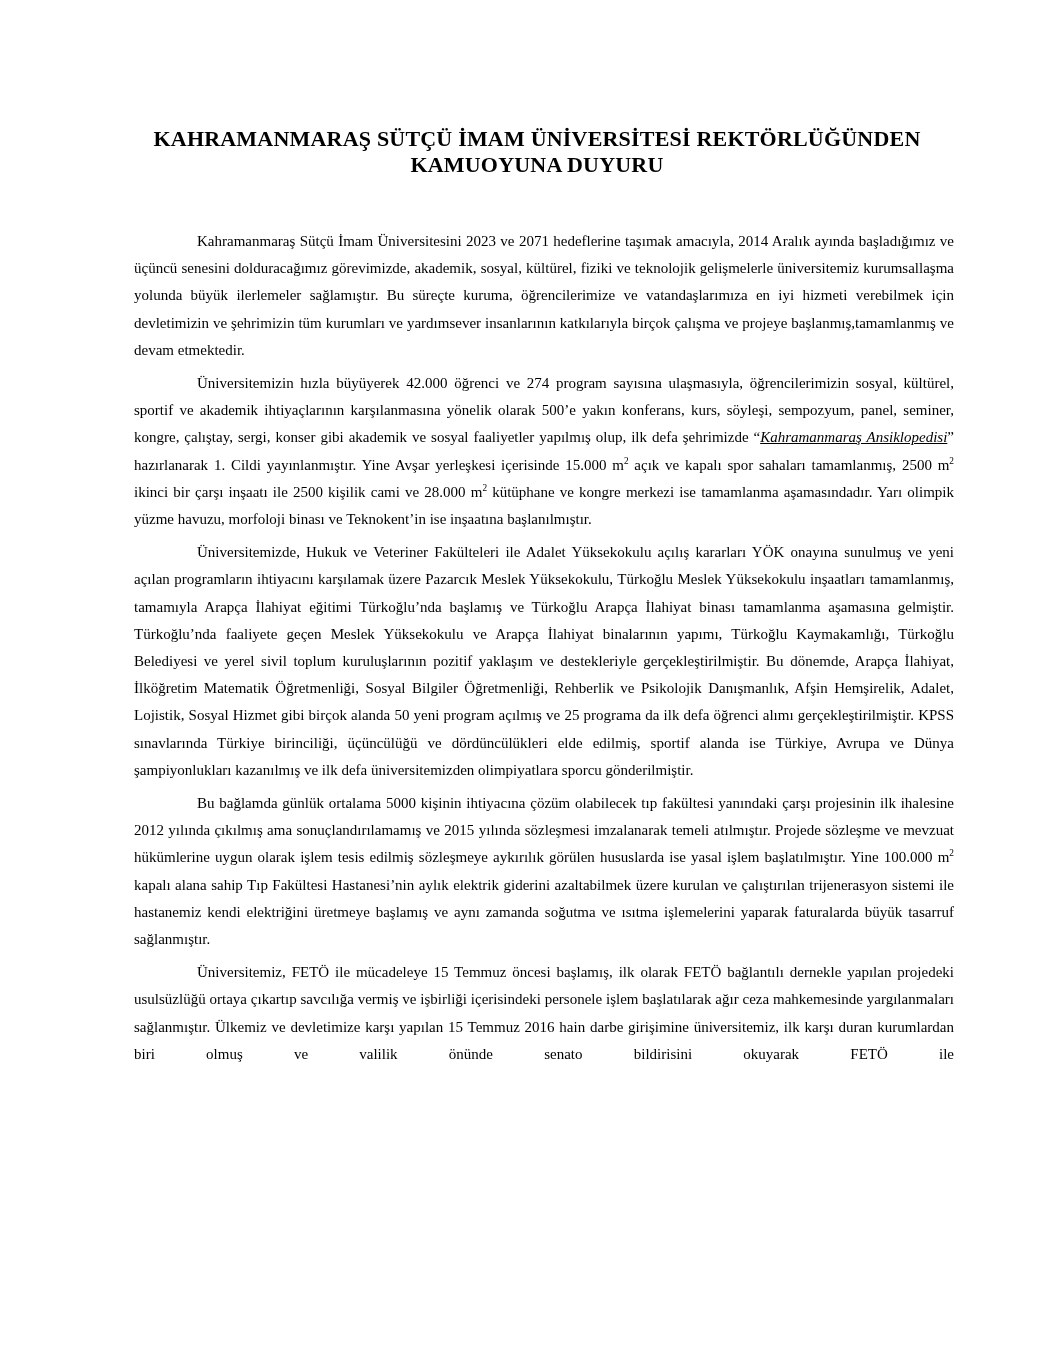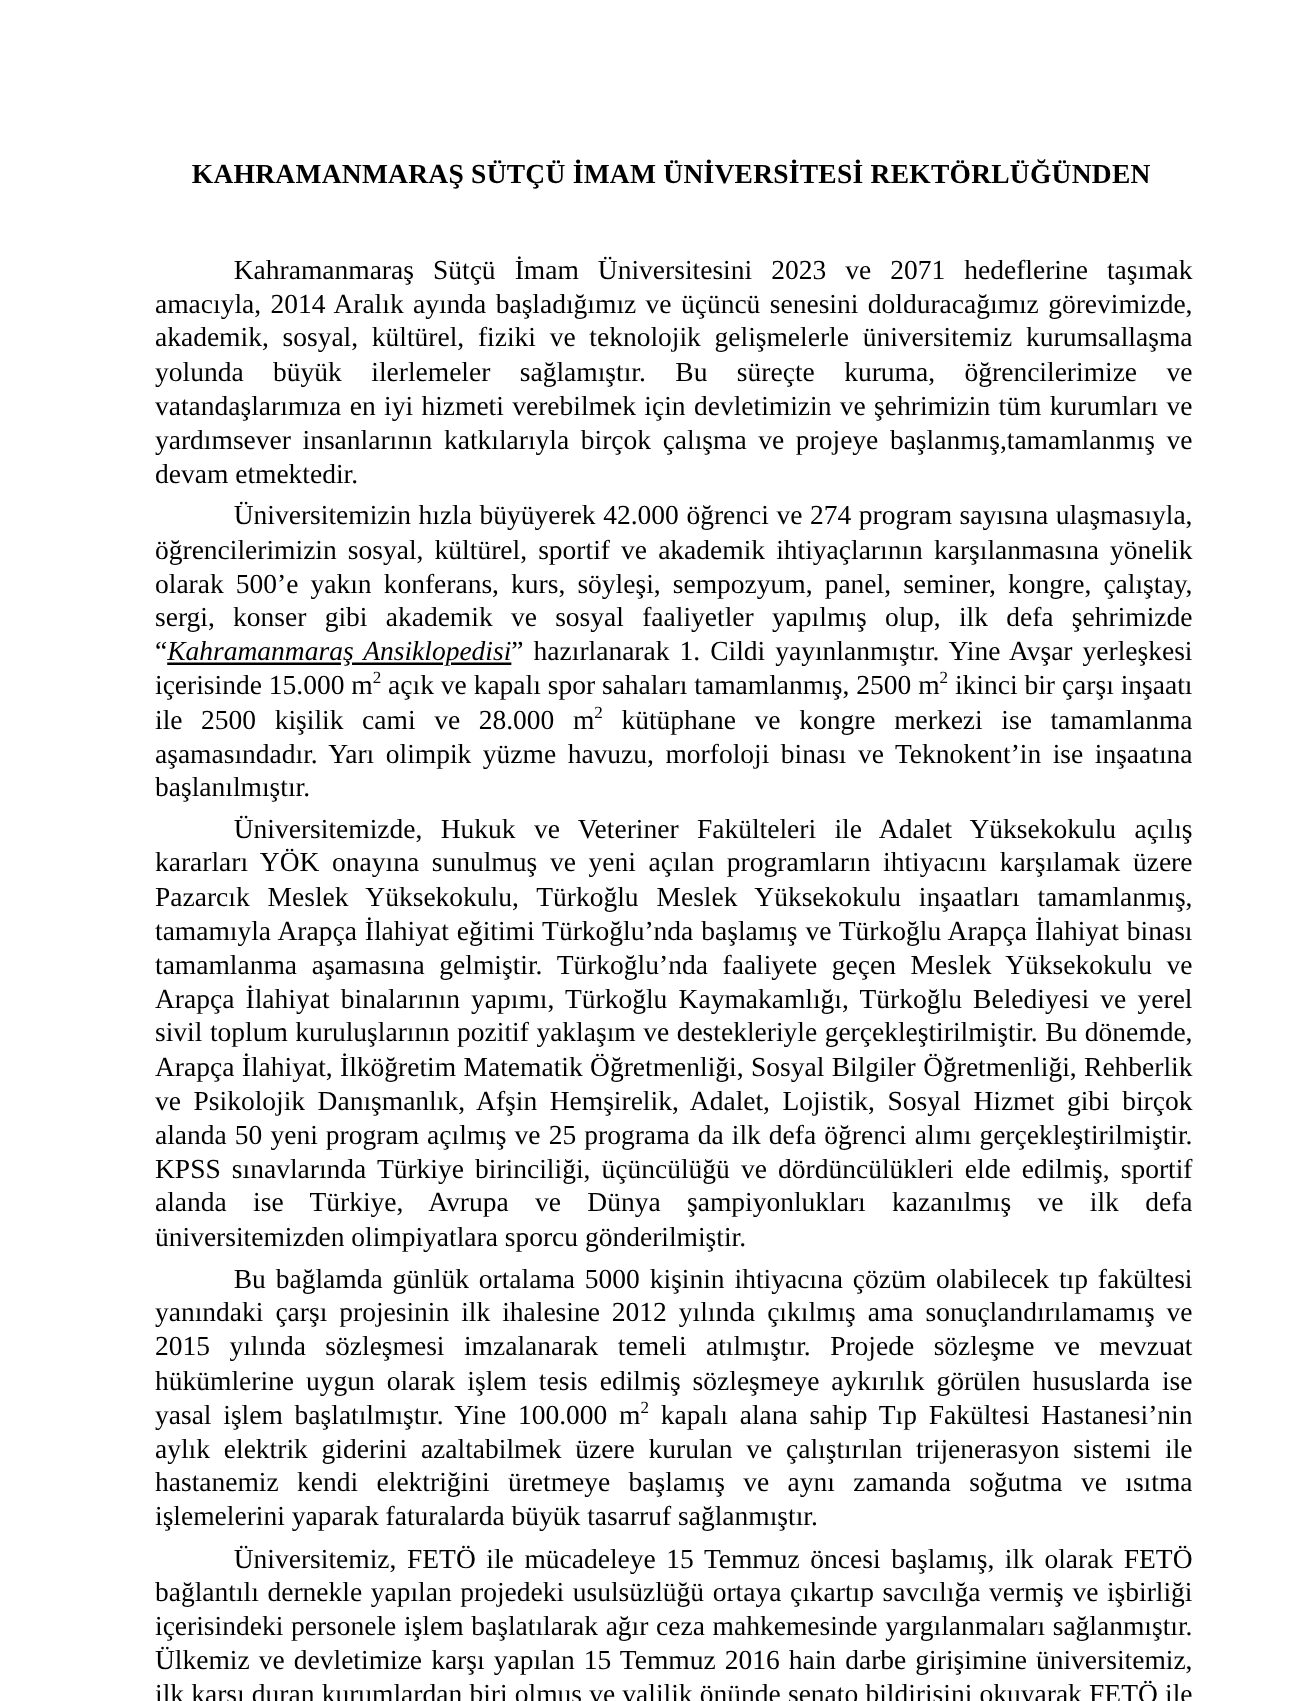--- a/index.html
+++ b/index.html
@@ -28,22 +28,22 @@
     font-weight: bold;
     line-height: 26px;
     text-align: center;
     margin: 0 0 50px 0;
     letter-spacing: 0.2px;
   }
   .title-line {
     display: block;
   }
   .doc-body p {
-    margin: 0 0 6px 4px;
-    font-size: 22px;
+    margin: 0 0 6px 14px;
+    font-size: 15px;
     line-height: 27.2px;
     text-align: justify;
     text-indent: 63px;
   }
   .doc-body p:last-child {
     
     text-align-last: justify;
   }
   .italic {
     font-style: italic;
@@ -54,20 +54,21 @@
     font-size: 0.62em;
     line-height: 0;
   }
 </style>
 </head>
 <body>
 
 <div class="page">
   <h1 class="title">
     <span class="title-line">KAHRAMANMARAŞ SÜTÇÜ İMAM ÜNİVERSİTESİ REKTÖRLÜĞÜNDEN</span>
+    <span class="title-line">KAMUOYUNA DUYURU</span>
   </h1>
   <div class="doc-body">
       <p><span>Kahramanmaraş Sütçü İmam Üniversitesini 2023 ve 2071 hedeflerine taşımak amacıyla, 2014 Aralık ayında başladığımız ve üçüncü senesini dolduracağımız görevimizde, akademik, sosyal, kültürel, fiziki ve teknolojik gelişmelerle üniversitemiz kurumsallaşma yolunda büyük ilerlemeler sağlamıştır. Bu süreçte kuruma, öğrencilerimize ve vatandaşlarımıza en iyi hizmeti verebilmek için devletimizin ve şehrimizin tüm kurumları ve yardımsever insanlarının katkılarıyla birçok çalışma ve projeye başlanmış,tamamlanmış ve devam etmektedir.</span></p>
       <p><span>Üniversitemizin hızla büyüyerek 42.000 öğrenci ve 274 program sayısına ulaşmasıyla, öğrencilerimizin sosyal, kültürel, sportif ve akademik ihtiyaçlarının karşılanmasına yönelik olarak 500’e yakın konferans, kurs, söyleşi, sempozyum, panel, seminer, kongre, çalıştay, sergi, konser gibi akademik ve sosyal faaliyetler yapılmış olup, ilk defa şehrimizde “</span><span class="italic">Kahramanmaraş Ansiklopedisi</span><span>” hazırlanarak 1. Cildi yayınlanmıştır. Yine Avşar yerleşkesi içerisinde 15.000 m</span><span class="sup">2</span><span> açık ve kapalı spor sahaları tamamlanmış, 2500 m</span><span class="sup">2</span><span> ikinci bir çarşı inşaatı ile 2500 kişilik cami ve 28.000 m</span><span class="sup">2</span><span> kütüphane ve kongre merkezi ise tamamlanma aşamasındadır. Yarı olimpik yüzme havuzu, morfoloji binası ve Teknokent’in ise inşaatına başlanılmıştır.</span></p>
       <p><span>Üniversitemizde, Hukuk ve Veteriner Fakülteleri ile Adalet Yüksekokulu açılış kararları YÖK onayına sunulmuş ve yeni açılan programların ihtiyacını karşılamak üzere Pazarcık Meslek Yüksekokulu, Türkoğlu Meslek Yüksekokulu inşaatları tamamlanmış, tamamıyla Arapça İlahiyat eğitimi Türkoğlu’nda başlamış ve Türkoğlu Arapça İlahiyat binası tamamlanma aşamasına gelmiştir. Türkoğlu’nda faaliyete geçen Meslek Yüksekokulu ve Arapça İlahiyat binalarının yapımı, Türkoğlu Kaymakamlığı, Türkoğlu Belediyesi ve yerel sivil toplum kuruluşlarının pozitif yaklaşım ve destekleriyle gerçekleştirilmiştir. Bu dönemde, Arapça İlahiyat, İlköğretim Matematik Öğretmenliği, Sosyal Bilgiler Öğretmenliği, Rehberlik ve Psikolojik Danışmanlık, Afşin Hemşirelik, Adalet, Lojistik, Sosyal Hizmet gibi birçok alanda 50 yeni program açılmış ve 25 programa da ilk defa öğrenci alımı gerçekleştirilmiştir. KPSS sınavlarında Türkiye birinciliği, üçüncülüğü ve dördüncülükleri elde edilmiş, sportif alanda ise Türkiye, Avrupa ve Dünya şampiyonlukları kazanılmış ve ilk defa üniversitemizden olimpiyatlara sporcu gönderilmiştir.</span></p>
       <p><span>Bu bağlamda günlük ortalama 5000 kişinin ihtiyacına çözüm olabilecek tıp fakültesi yanındaki çarşı projesinin ilk ihalesine 2012 yılında çıkılmış ama sonuçlandırılamamış ve 2015 yılında sözleşmesi imzalanarak temeli atılmıştır. Projede sözleşme ve mevzuat hükümlerine uygun olarak işlem tesis edilmiş sözleşmeye aykırılık görülen hususlarda ise yasal işlem başlatılmıştır. Yine 100.000 m</span><span class="sup">2</span><span> kapalı alana sahip Tıp Fakültesi Hastanesi’nin aylık elektrik giderini azaltabilmek üzere kurulan ve çalıştırılan trijenerasyon sistemi ile hastanemiz kendi elektriğini üretmeye başlamış ve aynı zamanda soğutma ve ısıtma işlemelerini yaparak faturalarda büyük tasarruf sağlanmıştır.</span></p>
       <p><span>Üniversitemiz, FETÖ ile mücadeleye 15 Temmuz öncesi başlamış, ilk olarak FETÖ bağlantılı dernekle yapılan projedeki usulsüzlüğü ortaya çıkartıp savcılığa vermiş ve işbirliği içerisindeki personele işlem başlatılarak ağır ceza mahkemesinde yargılanmaları sağlanmıştır. Ülkemiz ve devletimize karşı yapılan 15 Temmuz 2016 hain darbe girişimine üniversitemiz, ilk karşı duran kurumlardan biri olmuş ve valilik önünde senato bildirisini okuyarak FETÖ ile</span></p>
     </div>
 </div>
 

